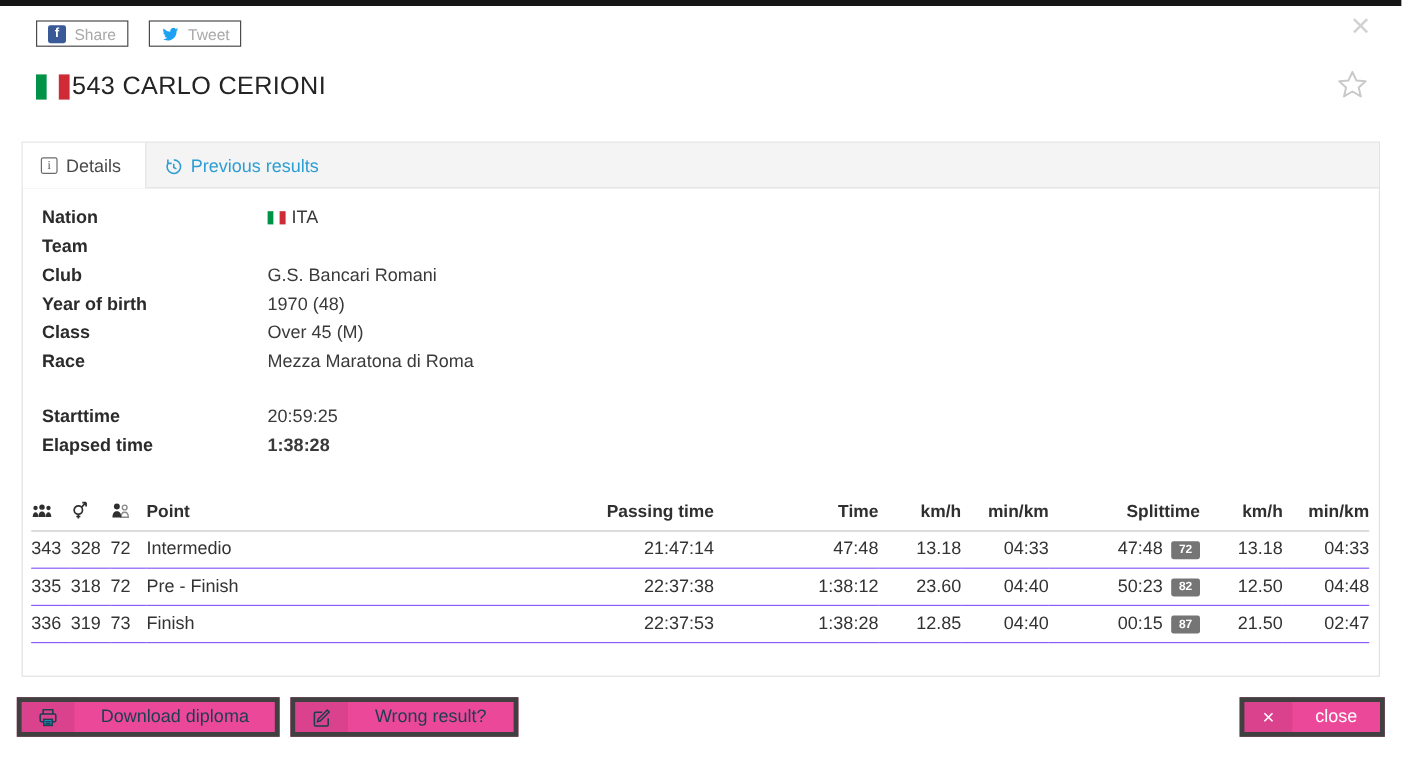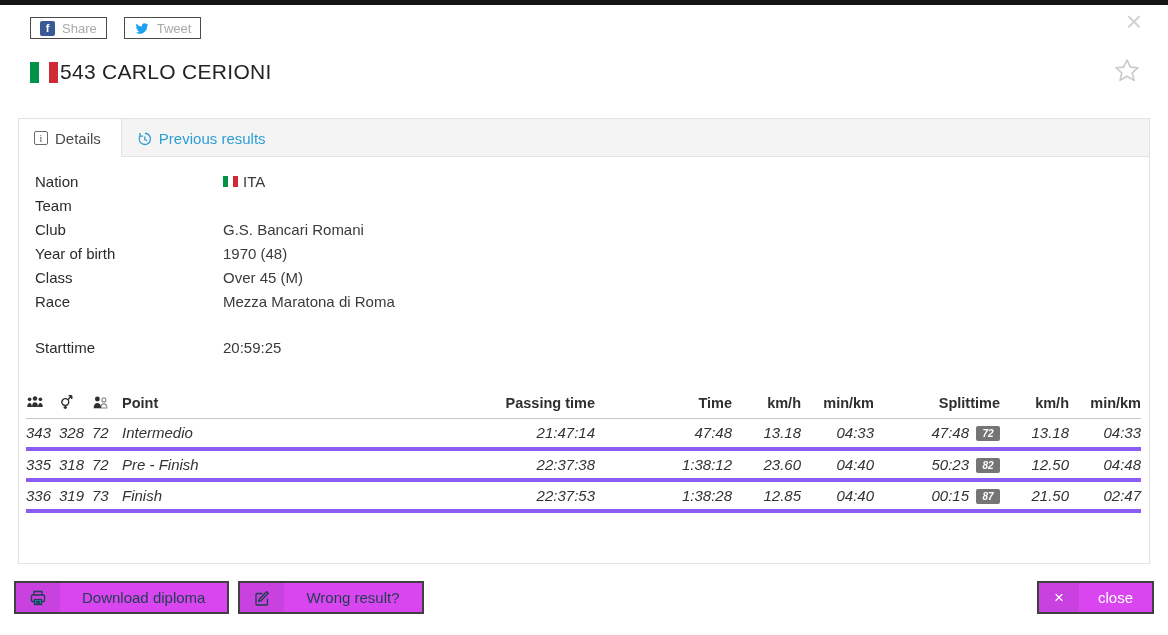--- a/index.html
+++ b/index.html
@@ -36,44 +36,44 @@
   .tab { position:relative; z-index:2; display:flex; align-items:center; gap:7px; padding:0 20px 0 15px;
          font-size:15px; cursor:pointer; }
   .tab.active { background:#fff; border-right:1px solid #e2e2e2; color:#4a4a4a; }
   .tab.link { color:#2d9ed3; }
   .info-ico { width:14px; height:14px; border:1px solid #6b6b6b; border-radius:2px; font-size:10px;
               color:#555; display:flex; align-items:center; justify-content:center; font-family:"Liberation Serif",serif; }
 
   
   .content { padding:12px 8px 0 16px; }
   .d-row { display:flex; align-items:center; height:24px; font-size:15px; }
-  .d-label { width:188px; font-weight:400; color:#2b2b2b; }
+  .d-label { width:188px; font-weight:700; color:#2b2b2b; }
   .d-value { color:#3a3a3a; display:flex; align-items:center; }
   .d-spacer { height:22px; }
   .bold { font-weight:bold; }
 
   
   table.results { border-collapse:collapse; margin:30px 0 0 -9px; width:calc(100% + 9px); table-layout:fixed; }
   .results th { font-size:14.5px; font-weight:600; color:#2f2f2f; height:29px;
                 border-bottom:1px solid #c6c6c6; vertical-align:middle; }
-  .results td { font-size:15px; color:#333; height:31px; border-bottom:4px solid #8b5cf6; vertical-align:middle;font-style:italic; }
+  .results td { font-size:15px; color:#333; height:31px; border-bottom:1px solid #8b5cf6; vertical-align:middle; }
   .results .num { text-align:right; }
   .results .lft { text-align:left; }
   .results .c1 { width:33px; } .results .c2 { width:33px; } .results .c3 { width:30px; }
   .results .cpass { width:120px; } .results .ctime { width:137px; }
   .results .ckmh { width:69px; } .results .cmin { width:73px; }
   .results .csplit { width:126px;text-align:right; } .results .ckmh2 { width:69px; } .results .cmin2 { width:72px; }
   .badge { display:inline-block; background:#757575; color:#fff; font-size:10px; line-height:15px;
            min-width:24px; text-align:center; border-radius:2px; margin-left:7px; vertical-align:1px;
            padding:0 2px; font-weight:bold; }
   th .hico { display:inline-block; }
 
   
   .footer { position:absolute; left:14px; right:14px; bottom:21px; height:33px; display:flex; gap:9px; }
-  .btn { display:flex; background:#d946ef; border:2px solid #404040; cursor:pointer; padding:0; }
+  .btn { display:flex; background:#ec4899; border:4px solid #404040; cursor:pointer; padding:0; }
   .btn .icon-sec { width:44px; display:flex; align-items:center; justify-content:center; background:rgba(0,0,0,0.07); }
   .btn .label-sec { display:flex; align-items:center; padding:0 22px; font-size:15px; color:#1d3e4e; }
   .btn-close { margin-left:auto; }
   .btn-close .icon-sec { width:40px; color:#fff; font-size:17px; }
   .btn-close .label-sec { color:#fff; padding:0 19px; }
 </style>
 </head>
 <body>
 
 <div class="screen">
@@ -156,20 +156,24 @@
       <div class="d-row">
         <span class="d-label">Race</span>
         <span class="d-value">Mezza Maratona di Roma</span>
       </div>
 
       <div class="d-spacer"></div>
 
       <div class="d-row">
         <span class="d-label">Starttime</span>
         <span class="d-value">20:59:25</span>
+      </div>
+      <div class="d-row">
+        <span class="d-label">Elapsed time</span>
+        <span class="d-value bold">1:38:28</span>
       </div>
 
       <table class="results">
         <thead>
           <tr>
             <th class="c1 lft">
               <svg class="hico" width="18" height="13" viewBox="0 0 20 14" fill="#2f2f2f">
                   <circle cx="4" cy="4.6" r="2"></circle>
                   <path d="M1.4 13c0-3 1.2-4.4 2.6-4.4S6.6 10 6.6 13z"></path>
                   <circle cx="16" cy="4.6" r="2"></circle>

